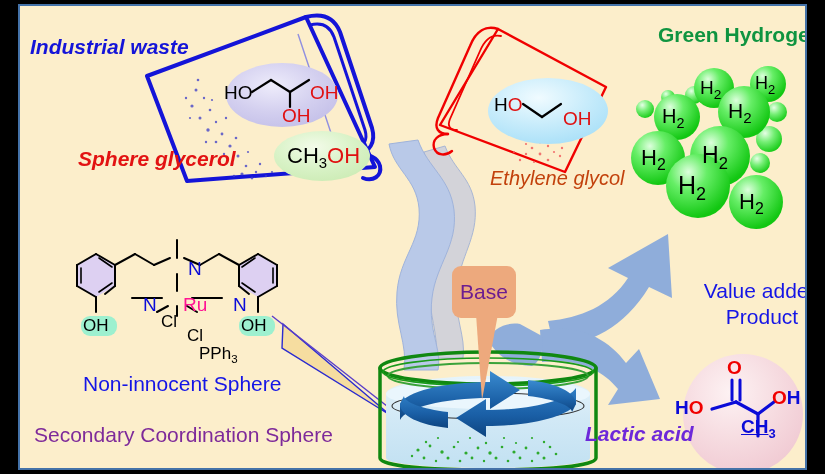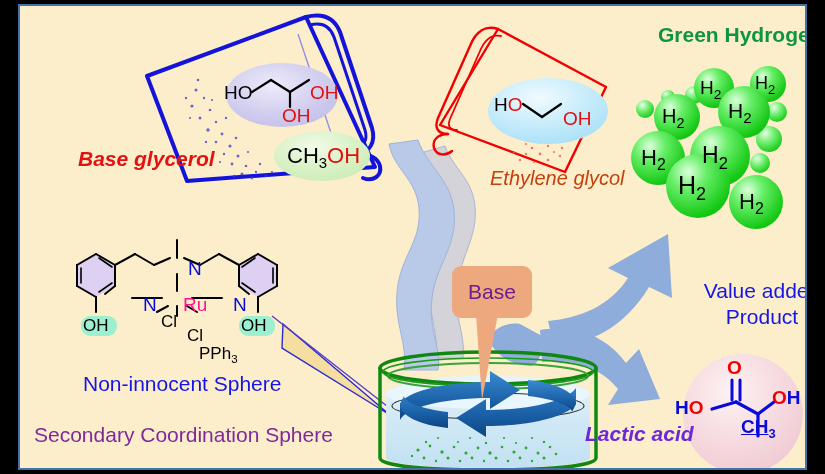--- a/index.html
+++ b/index.html
@@ -75,21 +75,21 @@
     font-size: 21px; color: #7e2a9a;
   }
   #lbl-base {
     position: absolute; left: 0; top: 0; width: 100%;
     text-align: center; font-size: 21px; color: #6c1d90;
     line-height: 52px;
   }
 
   
   #base-box {
-    left: 432px; top: 260px; width: 80px; height: 52px;
+    left: 432px; top: 260px; width: 64px; height: 52px;
     background: #eda97d; border-radius: 9px;
   }
 
   
   .mol-label { position: absolute; white-space: nowrap; }
 
   
   .h2txt {
     position: absolute; color: #000; font-family: "Liberation Sans", sans-serif;
     white-space: nowrap; pointer-events: none;
@@ -417,21 +417,22 @@
 
           <path d="M148,300 L137,306" stroke-dasharray="0"></path>
 
           <path d="M157,300 L157,310"></path>
 
           <path d="M167,300 L177,306"></path>
         </g>
       </g>
     </svg>
 
-    <div class="lbl nosel" id="lbl-crude">Base glycerol</div>
+    <div class="lbl nosel" id="lbl-industrial">Industrial waste</div>
+    <div class="lbl nosel" id="lbl-crude">Sphere glycerol</div>
     <div class="lbl nosel" id="lbl-ethylene">Ethylene glycol</div>
     <div class="lbl nosel" id="lbl-greenh2">Green Hydrogen</div>
     <div class="lbl nosel" id="lbl-value">Value added Product</div>
     <div class="lbl nosel" id="lbl-lactic">Lactic acid</div>
     <div class="lbl nosel" id="lbl-noninnocent">Non-innocent Sphere</div>
     <div class="lbl nosel" id="lbl-scs">Secondary Coordination Sphere</div>
 
     <div class="abs" id="base-box">
       <div id="lbl-base" class="nosel">Base</div>
     </div>

